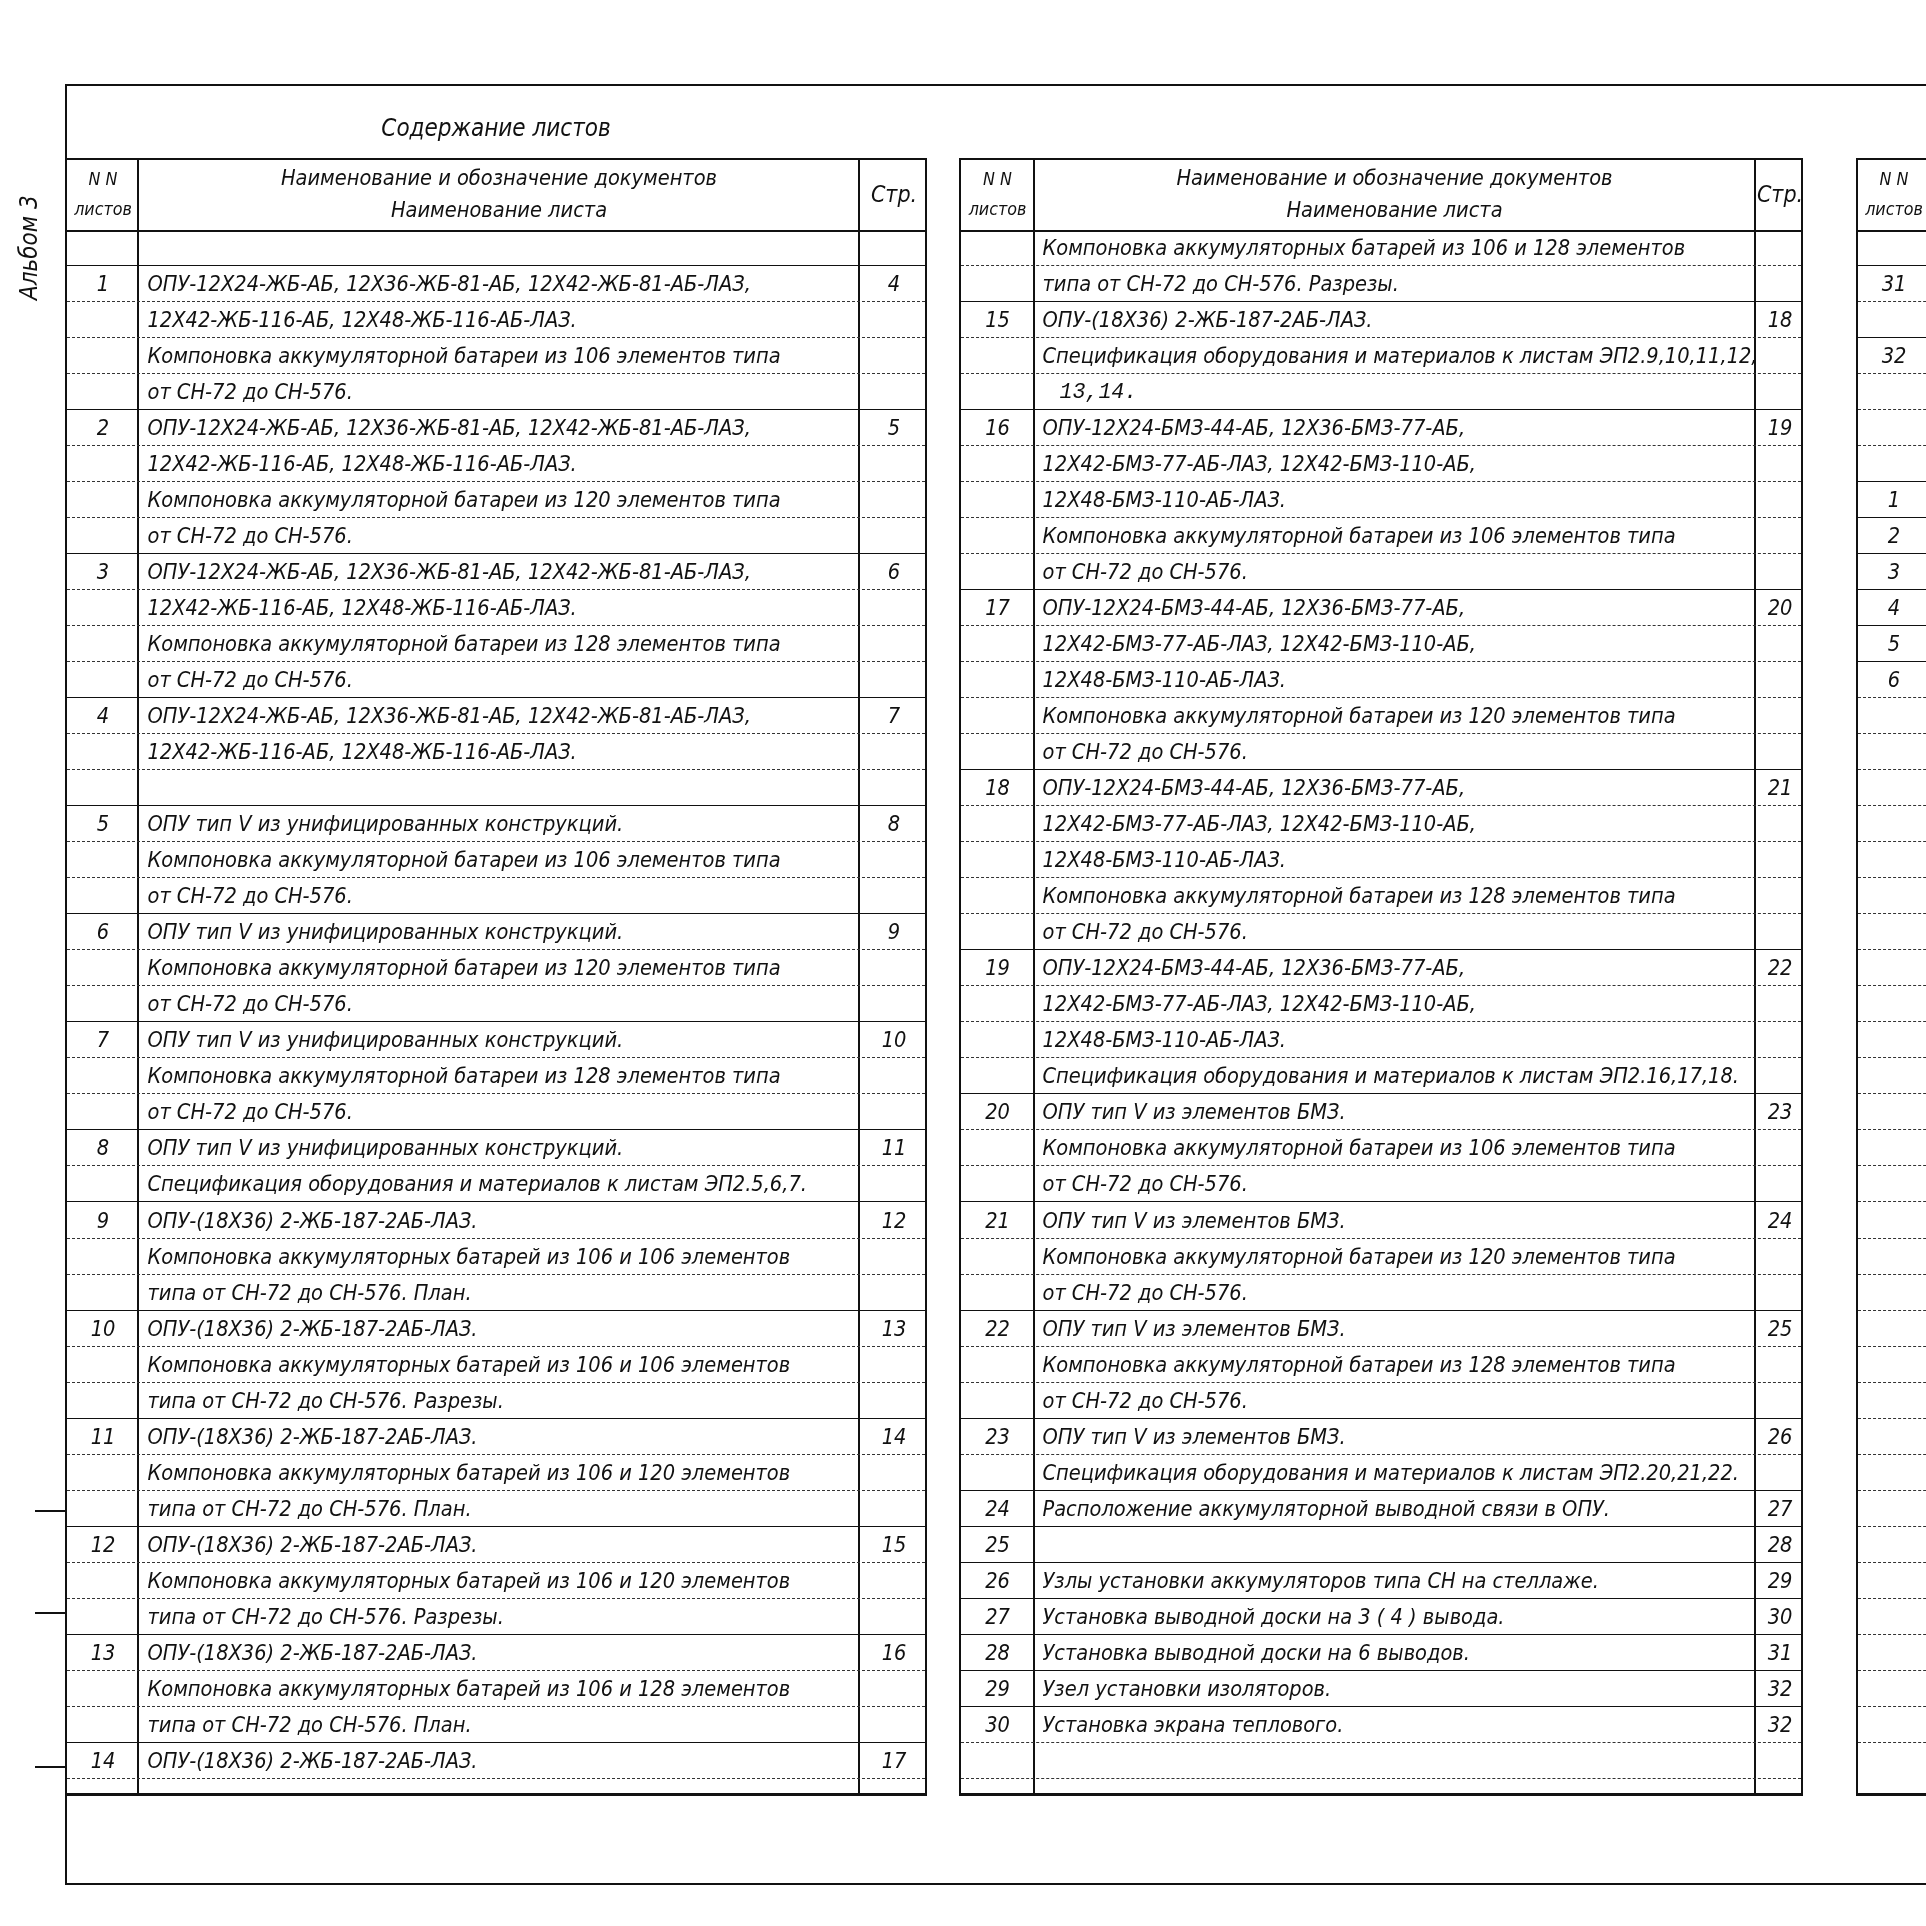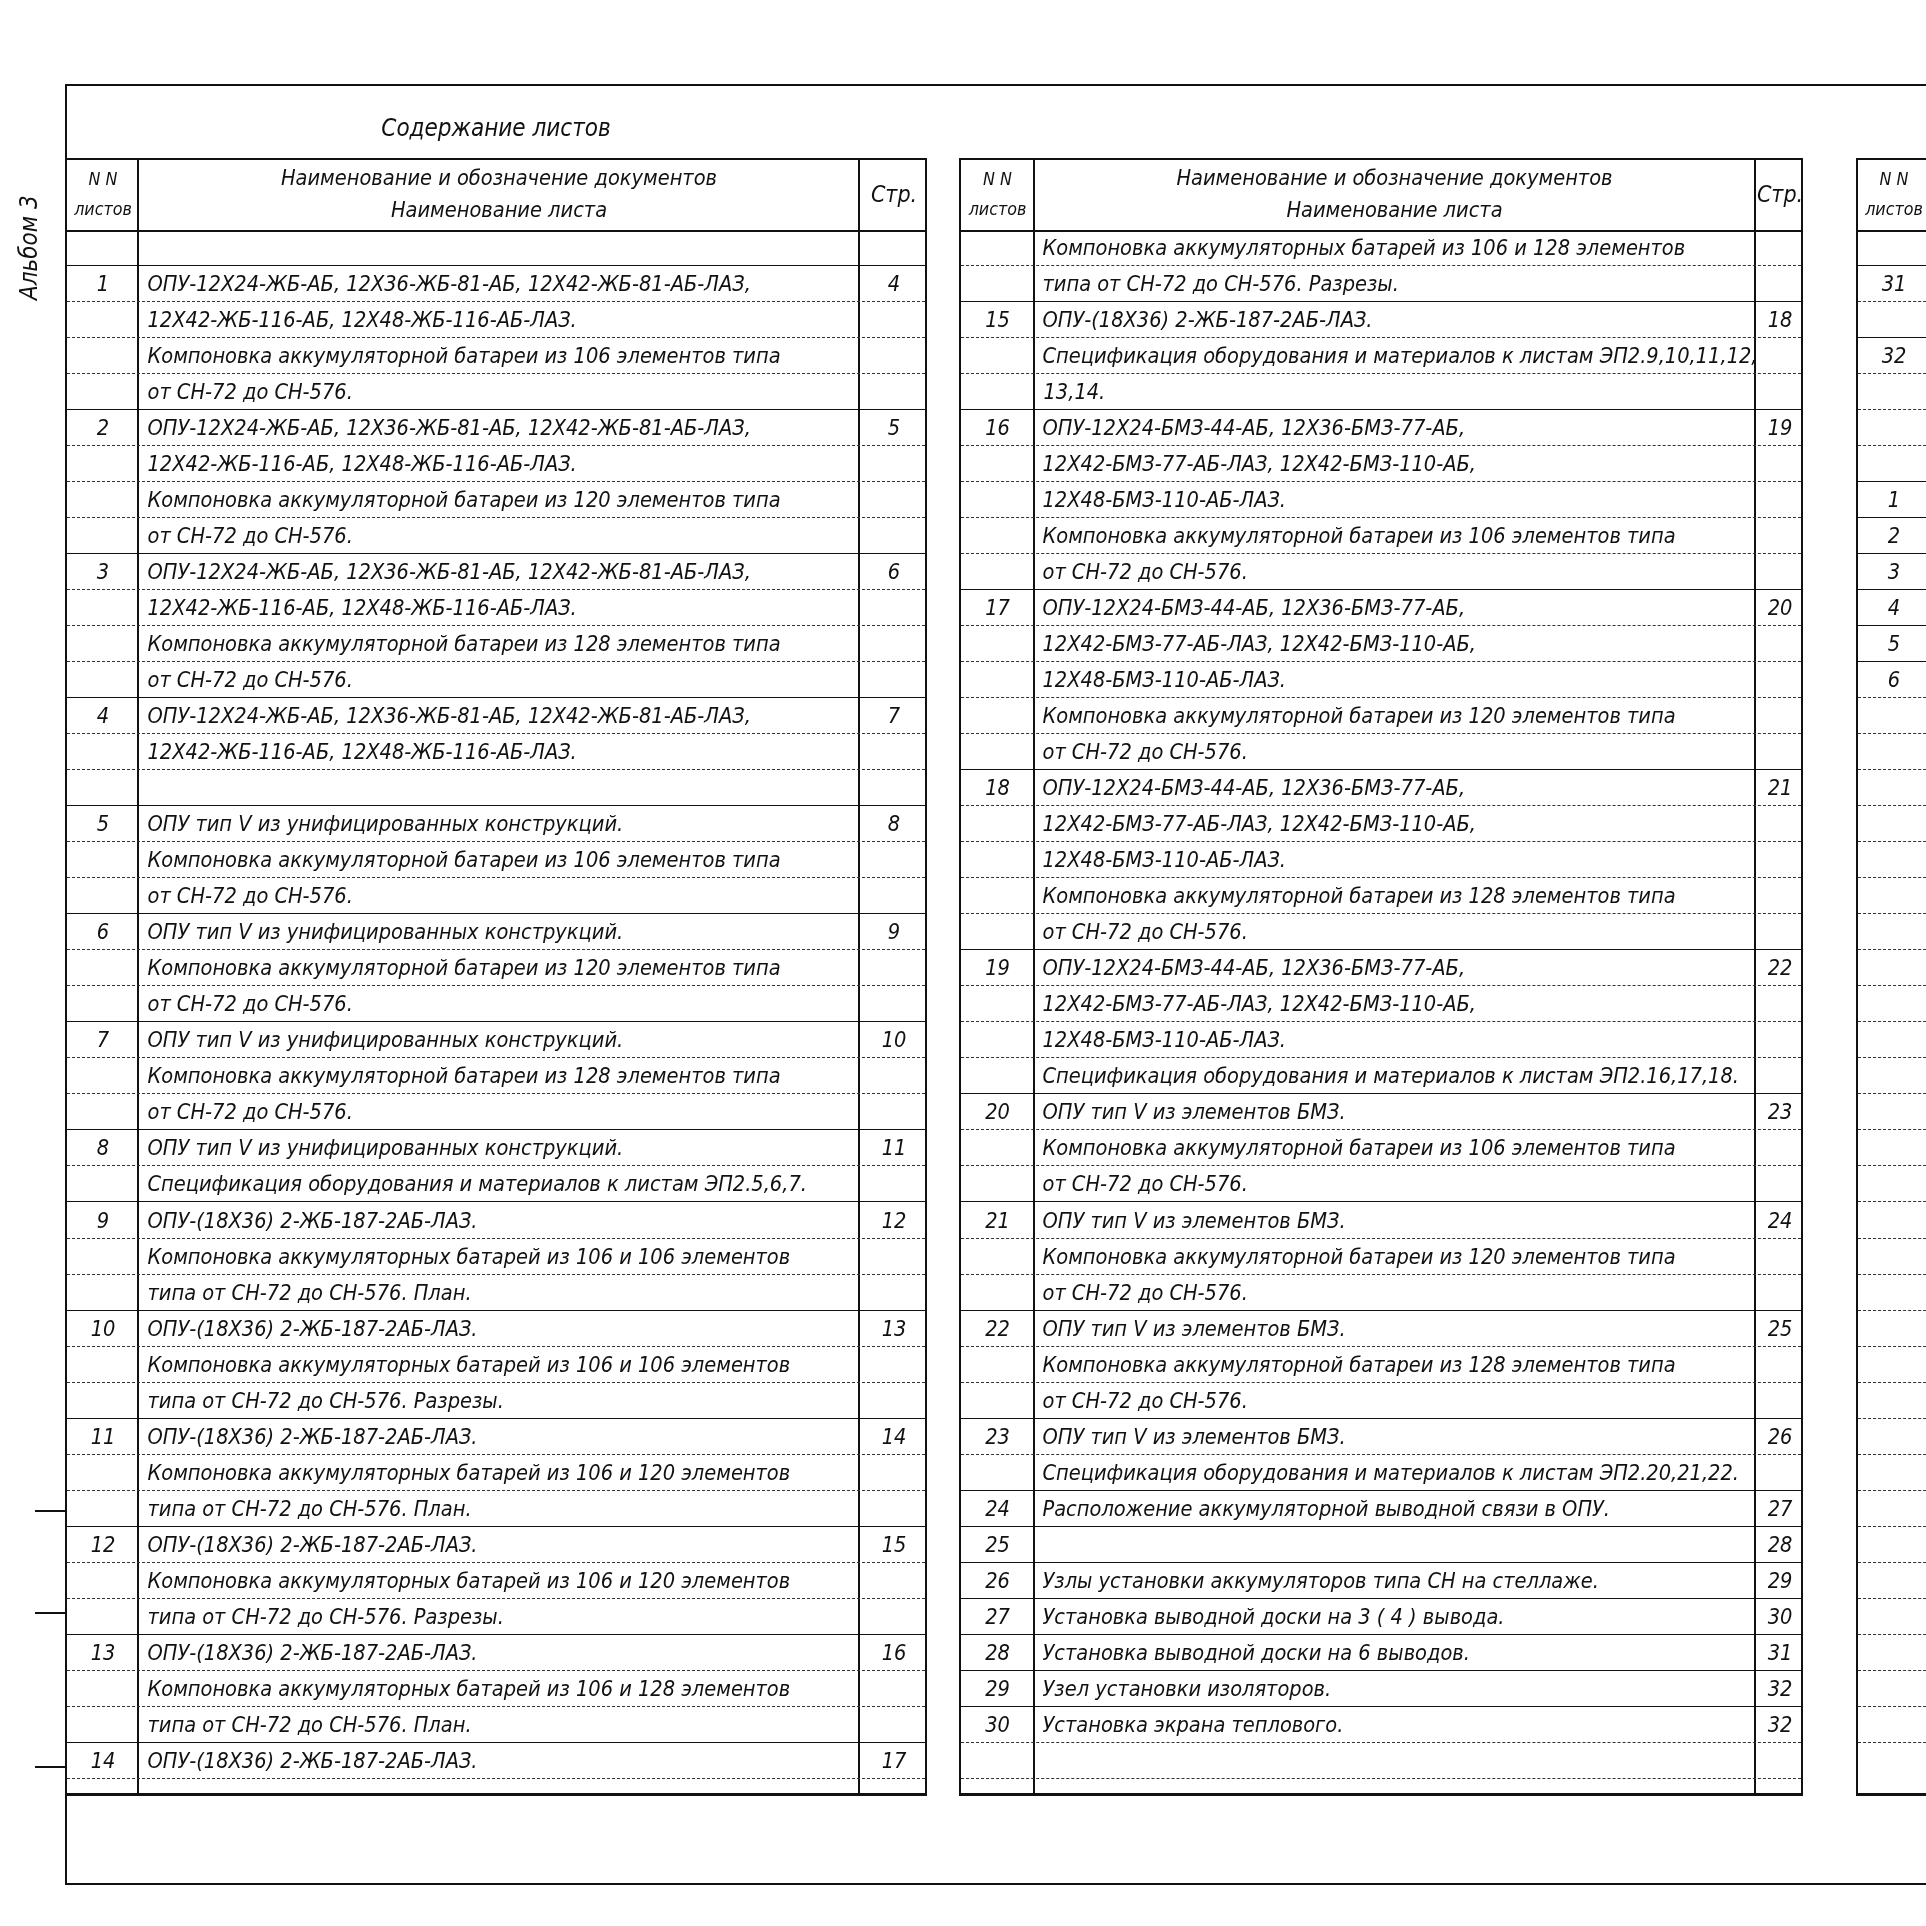--- a/index.html
+++ b/index.html
@@ -303,21 +303,21 @@
         <div class="cell name" style="left: 73px; width: 721px;">ОПУ-(18Х36) 2-ЖБ-187-2АБ-ЛАЗ.</div>
         <div class="cell page" style="left: 794px; width: 50px;">18</div>
       </div>
       <div class="row" style="top: 108px;">
         <div class="cell nn" style="left: 0px; width: 73px;"></div>
         <div class="cell name" style="left: 73px; width: 721px;">Спецификация оборудования и материалов к листам ЭП2.9,10,11,12,</div>
         <div class="cell page" style="left: 794px; width: 50px;"></div>
       </div>
       <div class="row solid" style="top: 144px;">
         <div class="cell nn" style="left: 0px; width: 73px;"></div>
-        <div class="cell name" style="left: 74px; width: 657px;">13,14.</div>
+        <div class="cell name" style="left: 90px; width: 657px; font-family: Liberation Mono, monospace;">13,14.</div>
         <div class="cell page" style="left: 794px; width: 50px;"></div>
       </div>
       <div class="row" style="top: 180px;">
         <div class="cell nn" style="left: 0px; width: 73px;">16</div>
         <div class="cell name" style="left: 73px; width: 721px;">ОПУ-12Х24-БМЗ-44-АБ, 12Х36-БМЗ-77-АБ,</div>
         <div class="cell page" style="left: 794px; width: 50px;">19</div>
       </div>
       <div class="row" style="top: 216px;">
         <div class="cell nn" style="left: 0px; width: 73px;"></div>
         <div class="cell name" style="left: 73px; width: 721px;">12Х42-БМЗ-77-АБ-ЛАЗ, 12Х42-БМЗ-110-АБ,</div>

